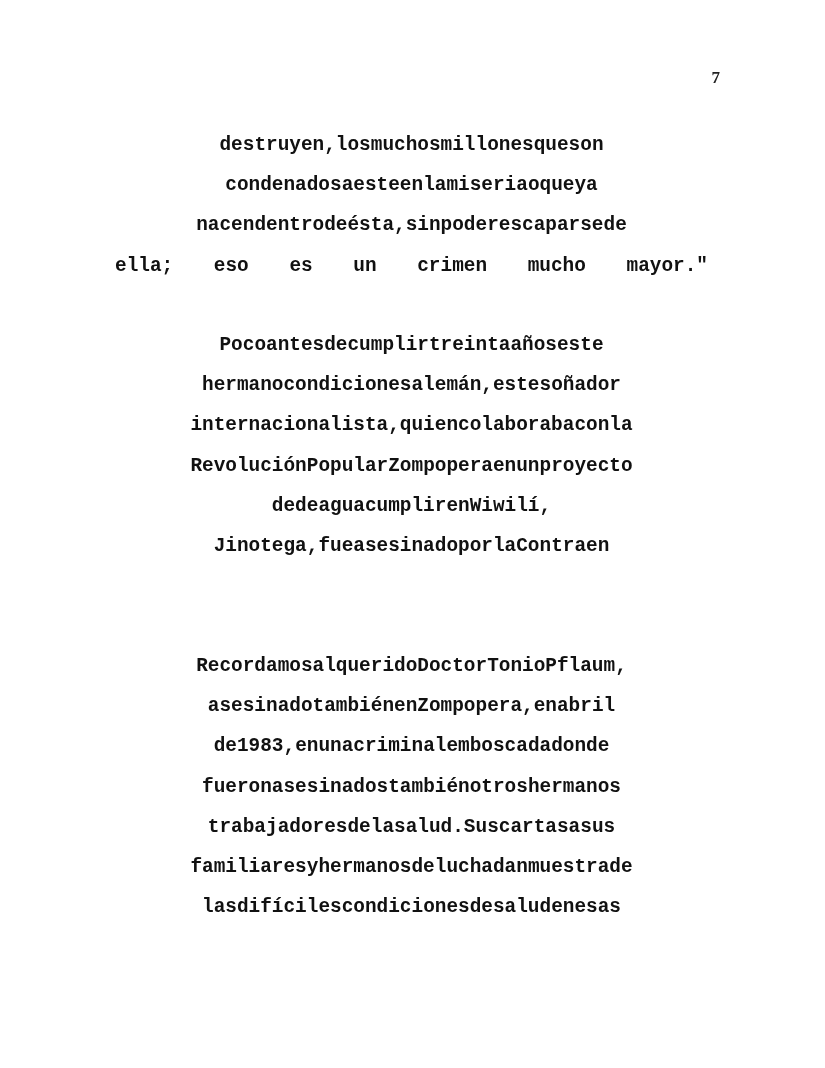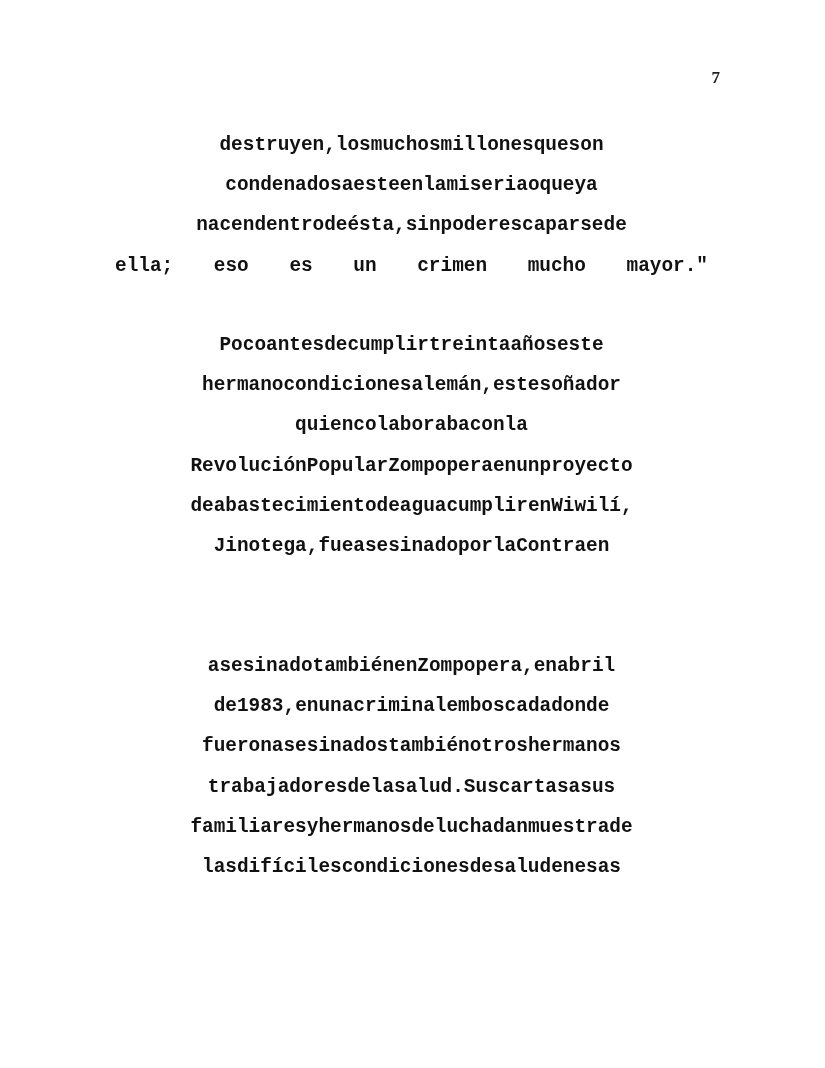--- a/index.html
+++ b/index.html
@@ -61,25 +61,26 @@
 
 <div class="text-block" id="para-1">
     <div class="line"><span class="word">destruyen,</span><span class="word">los</span><span class="word">muchos</span><span class="word">millones</span><span class="word">que</span><span class="word">son</span></div>
     <div class="line"><span class="word">condenados</span><span class="word">a</span><span class="word">este</span><span class="word">en</span><span class="word">la</span><span class="word">miseria</span><span class="word">o</span><span class="word">que</span><span class="word">ya</span></div>
     <div class="line"><span class="word">nacen</span><span class="word">dentro</span><span class="word">de</span><span class="word">ésta,</span><span class="word">sin</span><span class="word">poder</span><span class="word">escaparse</span><span class="word">de</span></div>
     <div class="line last"><span class="word">ella;</span><span class="word">eso</span><span class="word">es</span><span class="word">un</span><span class="word">crimen</span><span class="word">mucho</span><span class="word">mayor."</span></div>
   </div>
 <div class="text-block" id="para-2">
     <div class="line"><span class="word">Poco</span><span class="word">antes</span><span class="word">de</span><span class="word">cumplir</span><span class="word">treinta</span><span class="word">años</span><span class="word">este</span></div>
     <div class="line"><span class="word">hermano</span><span class="word">condiciones</span><span class="word">alemán,</span><span class="word">este</span><span class="word">soñador</span></div>
-    <div class="line"><span class="word">quien</span><span class="word">colaboraba</span><span class="word">con</span><span class="word">la</span></div>
+    <div class="line"><span class="word">internacionalista,</span><span class="word">quien</span><span class="word">colaboraba</span><span class="word">con</span><span class="word">la</span></div>
     <div class="line"><span class="word">Revolución</span><span class="word">Popular</span><span class="word">Zompopera</span><span class="word">en</span><span class="word">un</span><span class="word">proyecto</span></div>
-    <div class="line"><span class="word">de</span><span class="word">abastecimiento</span><span class="word">de</span><span class="word">agua</span><span class="word">cumplir</span><span class="word">en</span><span class="word">Wiwilí,</span></div>
+    <div class="line"><span class="word">de</span><span class="word">de</span><span class="word">agua</span><span class="word">cumplir</span><span class="word">en</span><span class="word">Wiwilí,</span></div>
     <div class="line"><span class="word">Jinotega,</span><span class="word">fue</span><span class="word">asesinado</span><span class="word">por</span><span class="word">la</span><span class="word">Contra</span><span class="word">en</span></div>
   </div>
 <div class="text-block" id="para-3">
+    <div class="line"><span class="word">Recordamos</span><span class="word">al</span><span class="word">querido</span><span class="word">Doctor</span><span class="word">Tonio</span><span class="word">Pflaum,</span></div>
     <div class="line"><span class="word">asesinado</span><span class="word">también</span><span class="word">en</span><span class="word">Zompopera,</span><span class="word">en</span><span class="word">abril</span></div>
     <div class="line"><span class="word">de</span><span class="word">1983,</span><span class="word">en</span><span class="word">una</span><span class="word">criminal</span><span class="word">emboscada</span><span class="word">donde</span></div>
     <div class="line"><span class="word">fueron</span><span class="word">asesinados</span><span class="word">también</span><span class="word">otros</span><span class="word">hermanos</span></div>
     <div class="line"><span class="word">trabajadores</span><span class="word">de</span><span class="word">la</span><span class="word">salud.</span><span class="word">Sus</span><span class="word">cartas</span><span class="word">a</span><span class="word">sus</span></div>
     <div class="line"><span class="word">familiares</span><span class="word">y</span><span class="word">hermanos</span><span class="word">de</span><span class="word">lucha</span><span class="word">dan</span><span class="word">muestra</span><span class="word">de</span></div>
     <div class="line"><span class="word">las</span><span class="word">difíciles</span><span class="word">condiciones</span><span class="word">de</span><span class="word">salud</span><span class="word">en</span><span class="word">esas</span></div>
   </div>
 
 </body></html>

